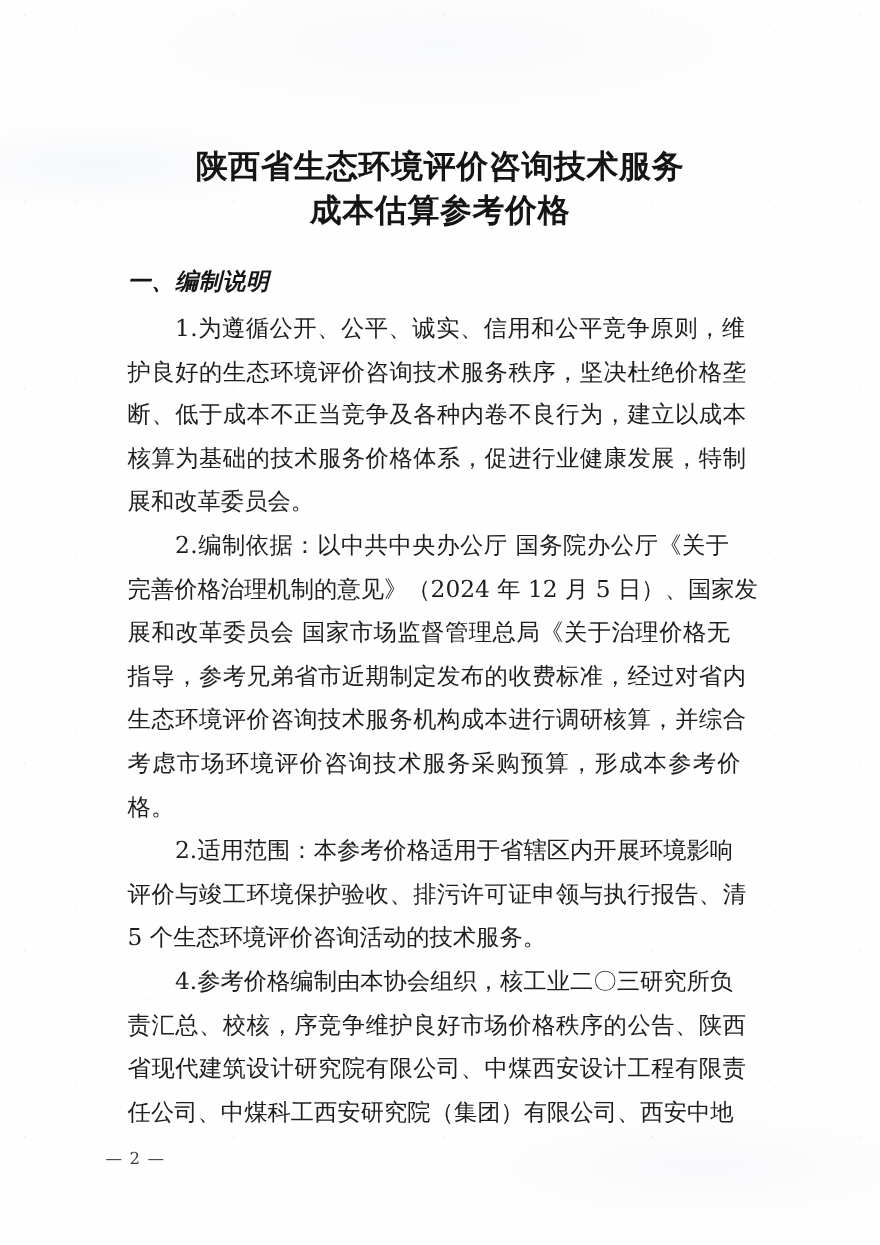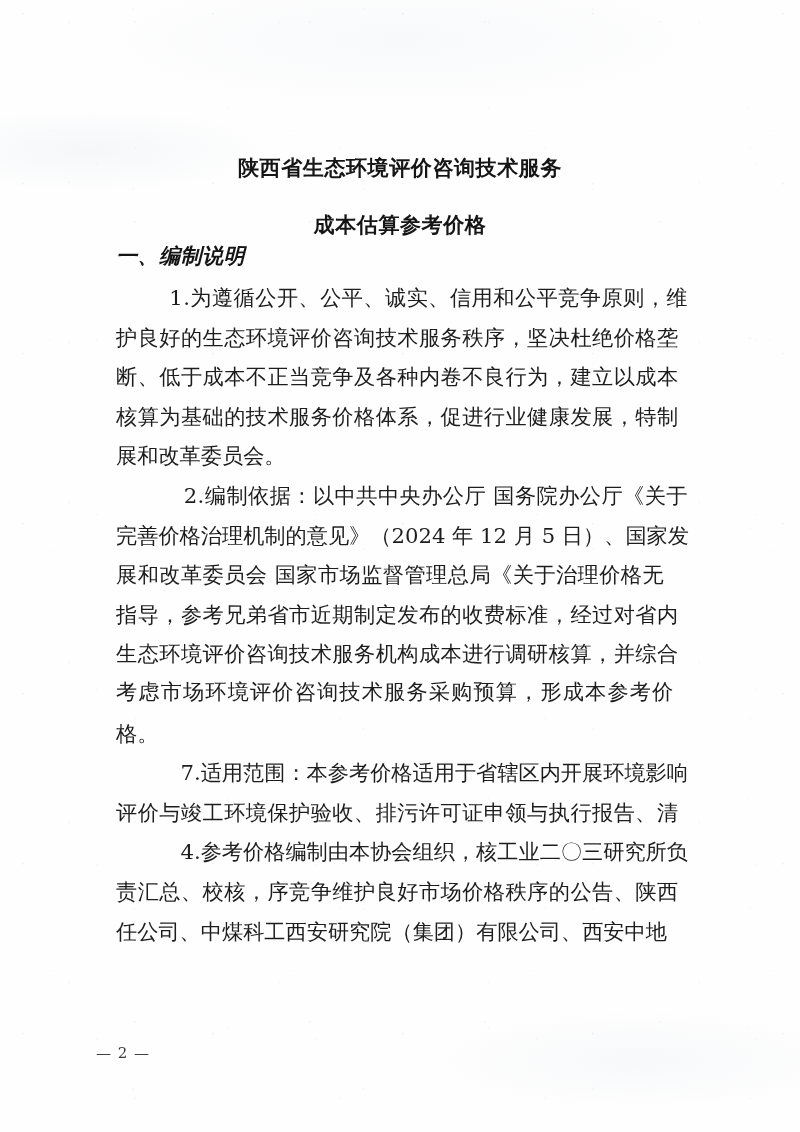--- a/index.html
+++ b/index.html
@@ -47,25 +47,25 @@
   #content {
     position: relative;
     z-index: 2;
   }
 
   
   .doc-title {
     text-align: center;
     font-family: "DejaVu Serif", "Liberation Serif", serif;
     font-weight: bold;
-    font-size: 21px;
+    font-size: 29px;
     letter-spacing: 0.6px;
     color: #151515;
     line-height: 40px;
-    margin: 17px;
+    margin: 0;
   }
   #title-wrap {
     position: absolute;
     top: 131px;
     left: 0;
     right: 0;
   }
 
   
   #section-heading {
@@ -93,25 +93,24 @@
     font-family: "DejaVu Serif", "Liberation Serif", serif;
     font-size: 21.2px;
     line-height: 39.6px;
     height: 39.6px;
     color: #1d1d1d;
     white-space: nowrap;
     letter-spacing: 0px;
   }
   .body-line.indent {
     text-indent: 43px;
-    text-align: right;
   }
   
   .body-line.wide  { letter-spacing: 0.45px; }
-  .body-line.wider { letter-spacing: 1.15px; font-family: Liberation Mono, monospace; }
+  .body-line.wider { letter-spacing: 1.15px; }
 
   
   #page-number {
     position: absolute;
     top: 1044px;
     left: 96px;
     font-family: "DejaVu Serif", "Liberation Serif", serif;
     font-size: 15px;
     color: #3a3a3a;
     letter-spacing: 1px;
@@ -138,23 +137,25 @@
         <div class="body-line wide">断、低于成本不正当竞争及各种内卷不良行为，建立以成本</div>
         <div class="body-line wide">核算为基础的技术服务价格体系，促进行业健康发展，特制</div>
         <div class="body-line">展和改革委员会。</div>
         <div class="body-line indent wide">2.编制依据：以中共中央办公厅 国务院办公厅《关于</div>
         <div class="body-line">完善价格治理机制的意见》（2024 年 12 月 5 日）、国家发</div>
         <div class="body-line wide">展和改革委员会 国家市场监督管理总局《关于治理价格无</div>
         <div class="body-line wide">指导，参考兄弟省市近期制定发布的收费标准，经过对省内</div>
         <div class="body-line wide">生态环境评价咨询技术服务机构成本进行调研核算，并综合</div>
         <div class="body-line wider">考虑市场环境评价咨询技术服务采购预算，形成本参考价</div>
         <div class="body-line">格。</div>
-        <div class="body-line indent">7.适用范围：本参考价格适用于省辖区内开展环境影响</div>
+        <div class="body-line indent">2.适用范围：本参考价格适用于省辖区内开展环境影响</div>
         <div class="body-line wide">评价与竣工环境保护验收、排污许可证申领与执行报告、清</div>
+        <div class="body-line">5 个生态环境评价咨询活动的技术服务。</div>
         <div class="body-line indent">4.参考价格编制由本协会组织，核工业二〇三研究所负</div>
         <div class="body-line wide">责汇总、校核，序竞争维护良好市场价格秩序的公告、陕西</div>
+        <div class="body-line wide">省现代建筑设计研究院有限公司、中煤西安设计工程有限责</div>
         <div class="body-line">任公司、中煤科工西安研究院（集团）有限公司、西安中地</div>
       </div>
 
     <div id="page-number">— 2 —</div>
 
   </div>
 </div>
 
 </body></html>

